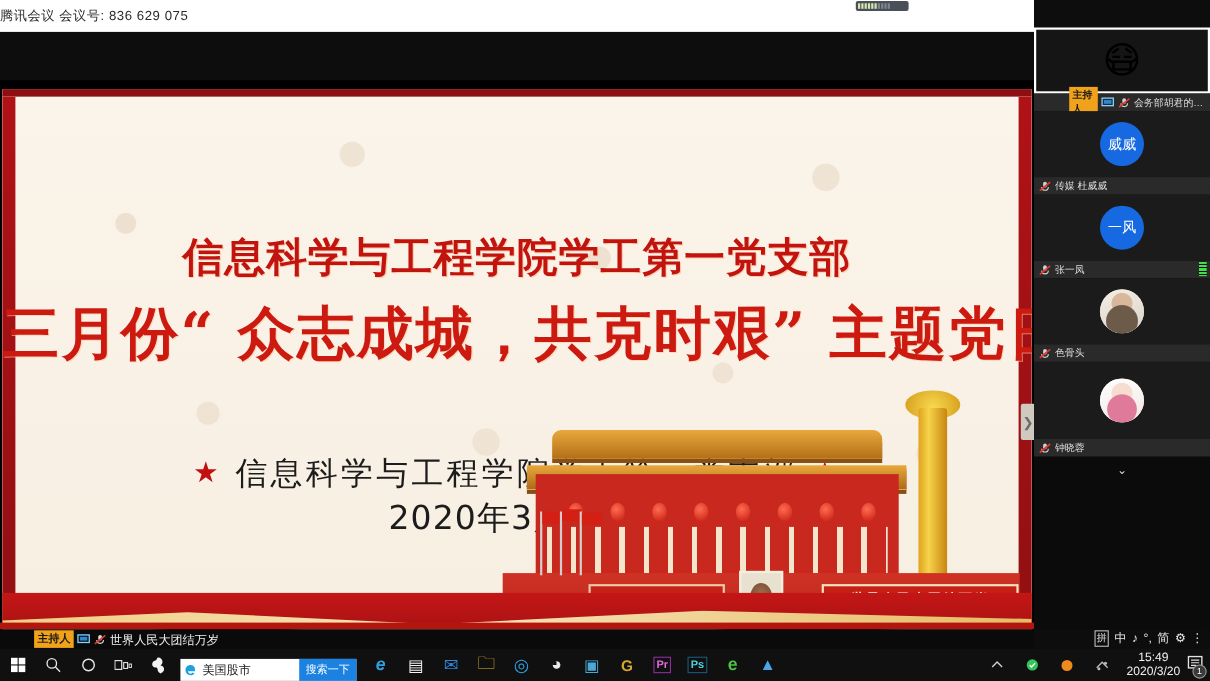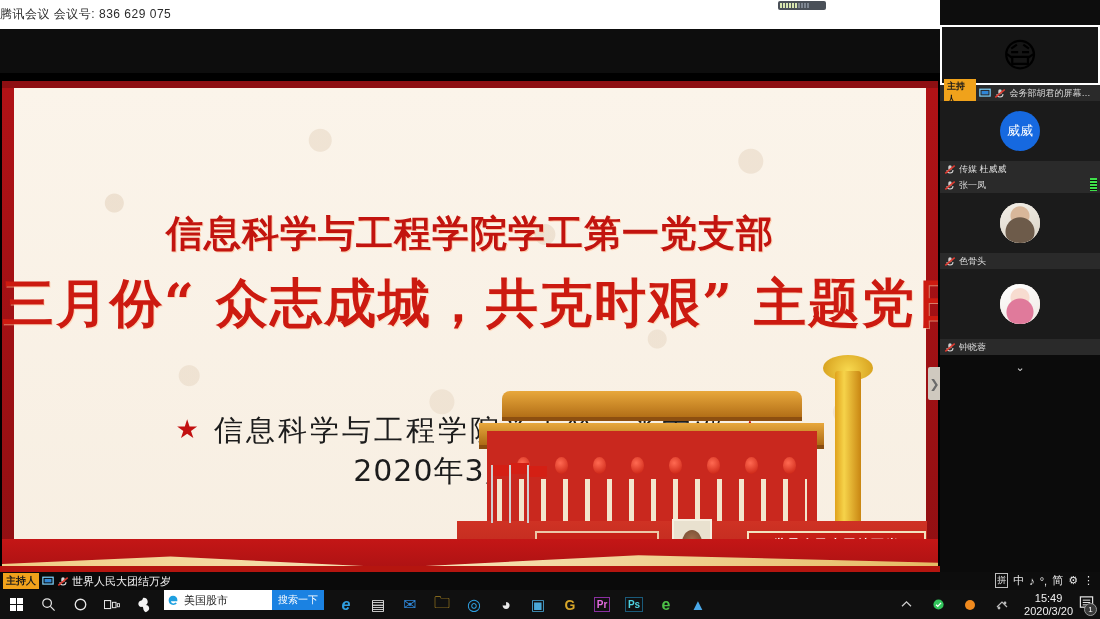--- a/index.html
+++ b/index.html
@@ -115,37 +115,37 @@
       width:40px;height:40px;border-radius:50%;overflow:hidden;background:#e8e4dd;}
   .tile .photo .ph-inner{position:absolute;inset:0;
       background:radial-gradient(circle at 50% 72%,#6d5b4a 0 14px,transparent 15px),
                  radial-gradient(circle at 50% 32%,#d8b79a 0 9px,transparent 10px),
                  linear-gradient(160deg,#f3efe7,#d9d2c6);}
   .tile .photo.pink .ph-inner{background:radial-gradient(circle at 50% 70%,#e07a9b 0 13px,transparent 14px),
                  radial-gradient(circle at 50% 34%,#f7dcd0 0 9px,transparent 10px),
                  linear-gradient(160deg,#ffffff,#efe7e2);}
   .namebar{position:relative;width:160px;height:16px;background:#2a2a2a;display:flex;align-items:center;
       box-sizing:border-box;padding:0 4px;}
-  .host-chip{background:#f0a21b;color:#1a1a1a;font-size:9px;font-weight:bold;padding:1px 3px;margin-right:3px;}
+  .host-chip{background:#f0a21b;color:#1a1a1a;font-size:9px;font-weight:bold;padding:1px 3px;margin-right:3px;margin-left:28px;}
   .ico{width:12px;height:11px;margin-right:3px;flex:0 0 auto;}
   .nm{font-size:9px;color:#dcdcdc;white-space:nowrap;overflow:hidden;text-overflow:ellipsis;}
   .vu{position:absolute;right:3px;top:1px;width:7px;height:13px;
       background:repeating-linear-gradient(180deg,#3fe04a 0 2px,#0b0b0b 2px 3px);}
   .chev{position:absolute;left:0;right:0;bottom:1px;text-align:center;color:#cfcfcf;font-size:11px;}
 
   
   .share-banner{position:absolute;left:0;top:572px;width:940px;height:18px;background:#0a0a0a;
       display:flex;align-items:center;padding-left:3px;box-sizing:border-box;}
   .share-banner .host-chip{font-size:10px;}
   .share-banner .nm{font-size:11px;color:#f0f0f0;}
   .redline{position:absolute;left:0;top:566px;width:940px;height:6px;background:#b5150f;}
 
   
   .taskbar{position:absolute;left:0;top:590px;width:1100px;height:29px;background:#101010;
-      display:flex;align-items:flex-start;}
+      display:flex;align-items:flex-end;}
   .tb-item{width:32px;height:29px;display:flex;align-items:center;justify-content:center;flex:0 0 auto;}
   .tb-sep{width:6px;}
   .searchbox{width:160px;height:20px;background:#fff;display:flex;align-items:center;margin-left:4px;}
   .searchbox .sb-ie{width:18px;display:flex;align-items:center;justify-content:center;}
   .searchbox .sb-text{flex:1;font-size:11px;color:#222;padding-left:2px;white-space:nowrap;}
   .searchbox .sb-btn{background:#1b82e2;color:#fff;font-size:10px;padding:0 6px;height:20px;
       display:flex;align-items:center;white-space:nowrap;margin-left:36px;}
   .tray{position:absolute;right:0;top:590px;height:29px;display:flex;align-items:center;}
   .ime{position:absolute;right:2px;top:572px;height:17px;display:flex;align-items:center;
       gap:5px;color:#e8e8e8;font-size:11px;background:#0d0d0d;padding:0 4px;}
@@ -258,20 +258,23 @@
         <span class="avatar-circle">威威</span>
       </div>
       <div class="namebar">
         <svg class="ico" viewBox="0 0 14 12">
           <rect x="5" y="1" width="4" height="6" rx="2" fill="#d0d0d0"></rect>
           <path d="M3.5 6.5a3.5 3.5 0 0 0 7 0" fill="none" stroke="#d0d0d0" stroke-width="1.2"></path>
           <line x1="1.5" y1="10.5" x2="12.5" y2="1.5" stroke="#e03a2f" stroke-width="1.8"></line>
         </svg>
         <span class="nm">传媒 杜威威</span>
       </div>
+      <div class="tile" style="height: 60px;">
+        <span class="avatar-circle">一风</span>
+      </div>
       <div class="namebar">
         <svg class="ico" viewBox="0 0 14 12">
           <rect x="5" y="1" width="4" height="6" rx="2" fill="#d0d0d0"></rect>
           <path d="M3.5 6.5a3.5 3.5 0 0 0 7 0" fill="none" stroke="#d0d0d0" stroke-width="1.2"></path>
           <line x1="1.5" y1="10.5" x2="12.5" y2="1.5" stroke="#e03a2f" stroke-width="1.8"></line>
         </svg>
         <span class="nm">张一凤</span>
         <span class="vu"></span>
       </div>
       <div class="tile" style="height: 60px;">

